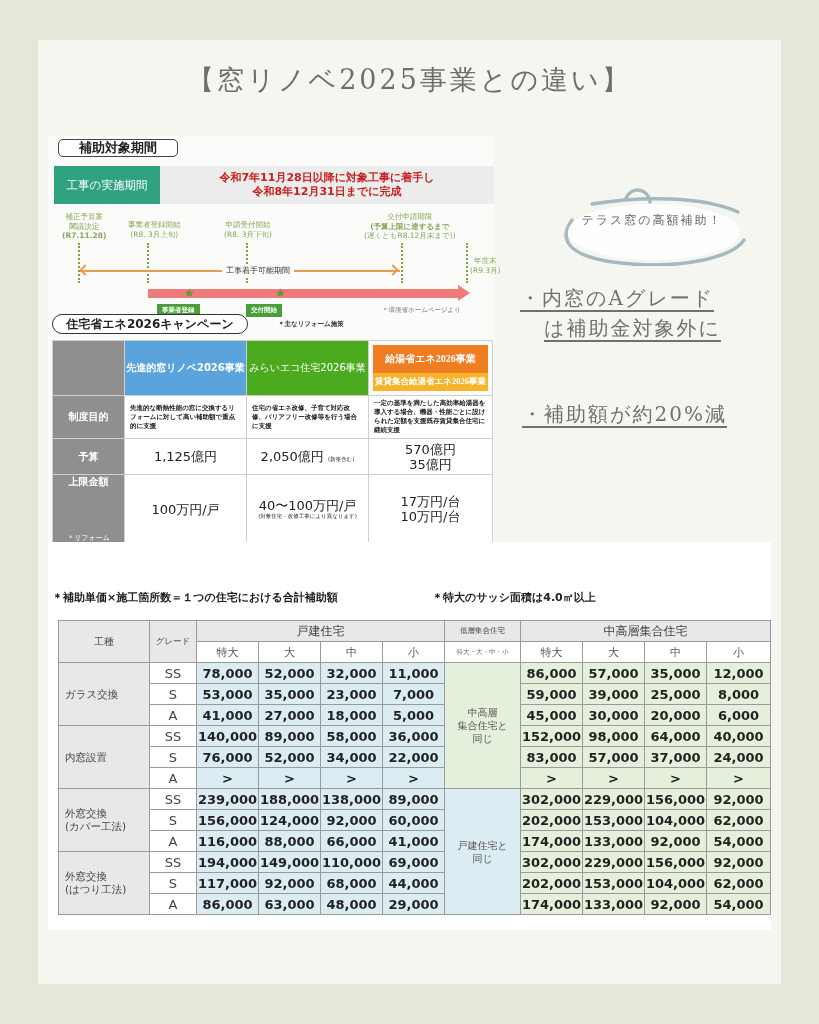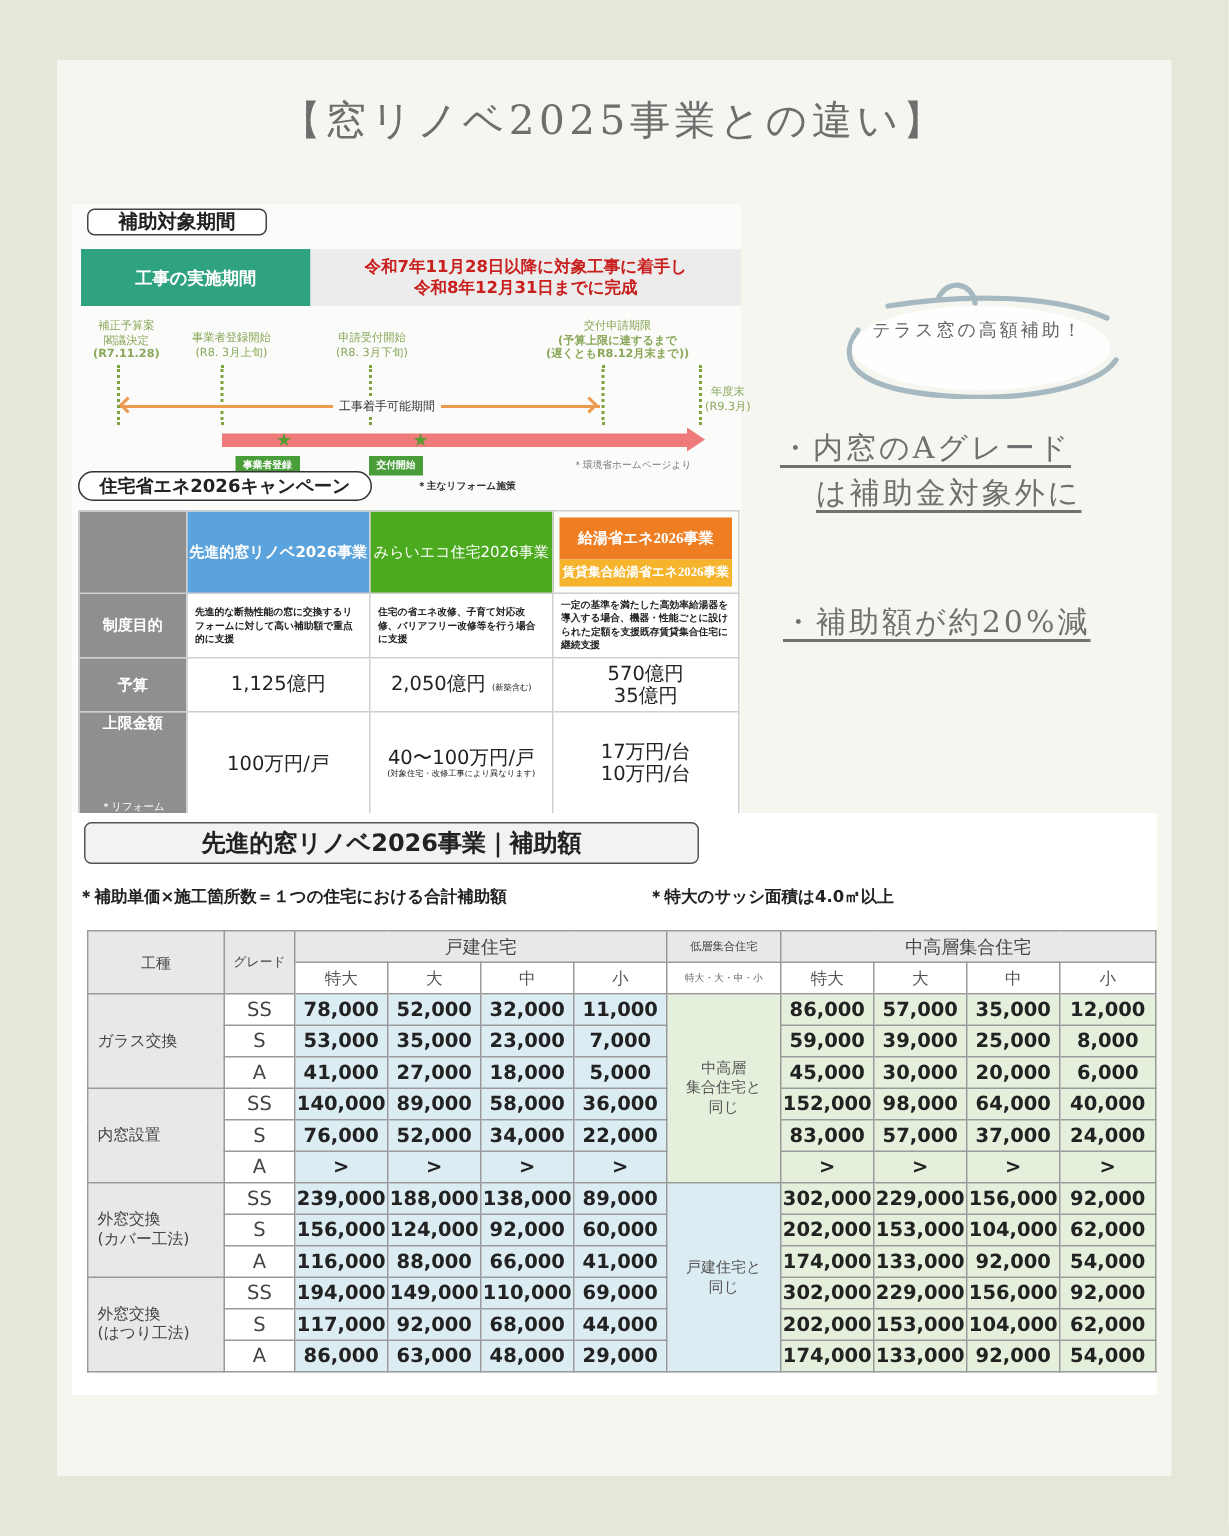--- a/index.html
+++ b/index.html
@@ -20,21 +20,21 @@
   .info-panel {
     position: absolute; left: 10px; top: 96px; width: 446px; height: 440px; background: #fbfbf9;
   }
   .pill-label {
     position: absolute; border: 1.5px solid #444; border-radius: 5px;
     font-weight: bold; font-size: 13px; color: #222; background: #fff;
     display: flex; align-items: center; justify-content: center;
   }
   .period-bar { position: absolute; left: 6px; top: 30px; width: 440px; height: 38px; display: flex; }
   .period-left {
-    width: 153px; background: #2fa27f; color: #fff; font-weight: bold; font-size: 11.5px;
+    width: 106px; background: #2fa27f; color: #fff; font-weight: normal; font-size: 11.5px;
     display: flex; align-items: center; justify-content: center;
   }
   .period-right {
     flex: 1; background: #ececec; color: #c8201e; font-weight: bold; font-size: 11px;
     display: flex; flex-direction: column; align-items: center; justify-content: center; line-height: 14px;
   }
   .tl-label {
     position: absolute; font-size: 7.5px; color: #7a9a3a; text-align: center; line-height: 9.5px; white-space: nowrap;
   }
   .tl-label.green { color: #8aa85a; }
@@ -154,21 +154,21 @@
       <div>事業者登録開始</div>
       <div>(R8. 3月上旬)</div>
     </div>
     <div class="tl-label green" style="left:176px;top:84px;">
       <div>申請受付開始</div>
       <div>(R8. 3月下旬)</div>
     </div>
     <div class="tl-label green" style="left:316px;top:76px;">
       <div>交付申請期限</div>
       <div style="font-weight:bold">(予算上限に達するまで</div>
-      <div style="font-weight:bold">(遅くともR8.12月末まで))</div>
+      <div style="font-weight:normal">(遅くともR8.12月末まで))</div>
     </div>
     <div class="tl-label green" style="left:422px;top:84px;margin-top:36px;">
       <div>年度末</div>
       <div>(R9.3月)</div>
     </div>
 
     <div class="dotline" style="left:30px;top:107px;height:40px;"></div>
     <div class="dotline" style="left:99px;top:107px;height:40px;"></div>
     <div class="dotline" style="left:198px;top:107px;height:40px;"></div>
     <div class="dotline" style="left:353px;top:107px;height:40px;"></div>
@@ -253,21 +253,20 @@
     <path d="M20 38 C 4 60, 20 78, 80 82 C 130 86, 180 76, 192 58" stroke="#a6b8c0" stroke-width="3.5" fill="none" stroke-linecap="round"></path>
     <ellipse cx="102" cy="50" rx="86" ry="28" fill="#ffffff" opacity="0.9"></ellipse>
   </svg>
   <div class="bubble-text" style="left:514px;top:172px;">テラス窓の高額補助！</div>
 
   <div class="note-line" style="left:482px;top:246px;">・内窓のAグレード</div>
   <div class="note-line" style="left:506px;top:276px;">は補助金対象外に</div>
   <div class="note-line" style="left:484px;top:362px;">・補助額が約20%減</div>
 
   <div class="subsidy-panel">
-    <div class="subsidy-title">先進的窓リノベ2026事業｜補助額</div>
     <div class="subsidy-note" style="left:4px;">＊補助単価×施工箇所数＝１つの住宅における合計補助額</div>
     <div class="subsidy-note" style="left:384px;">＊特大のサッシ面積は4.0㎡以上</div>
 
     <table class="sub">
       <colgroup>
         <col style="width:91px">
           <col style="width:47px">
         <col style="width:62px">
           <col style="width:62px">
           <col style="width:62px">

